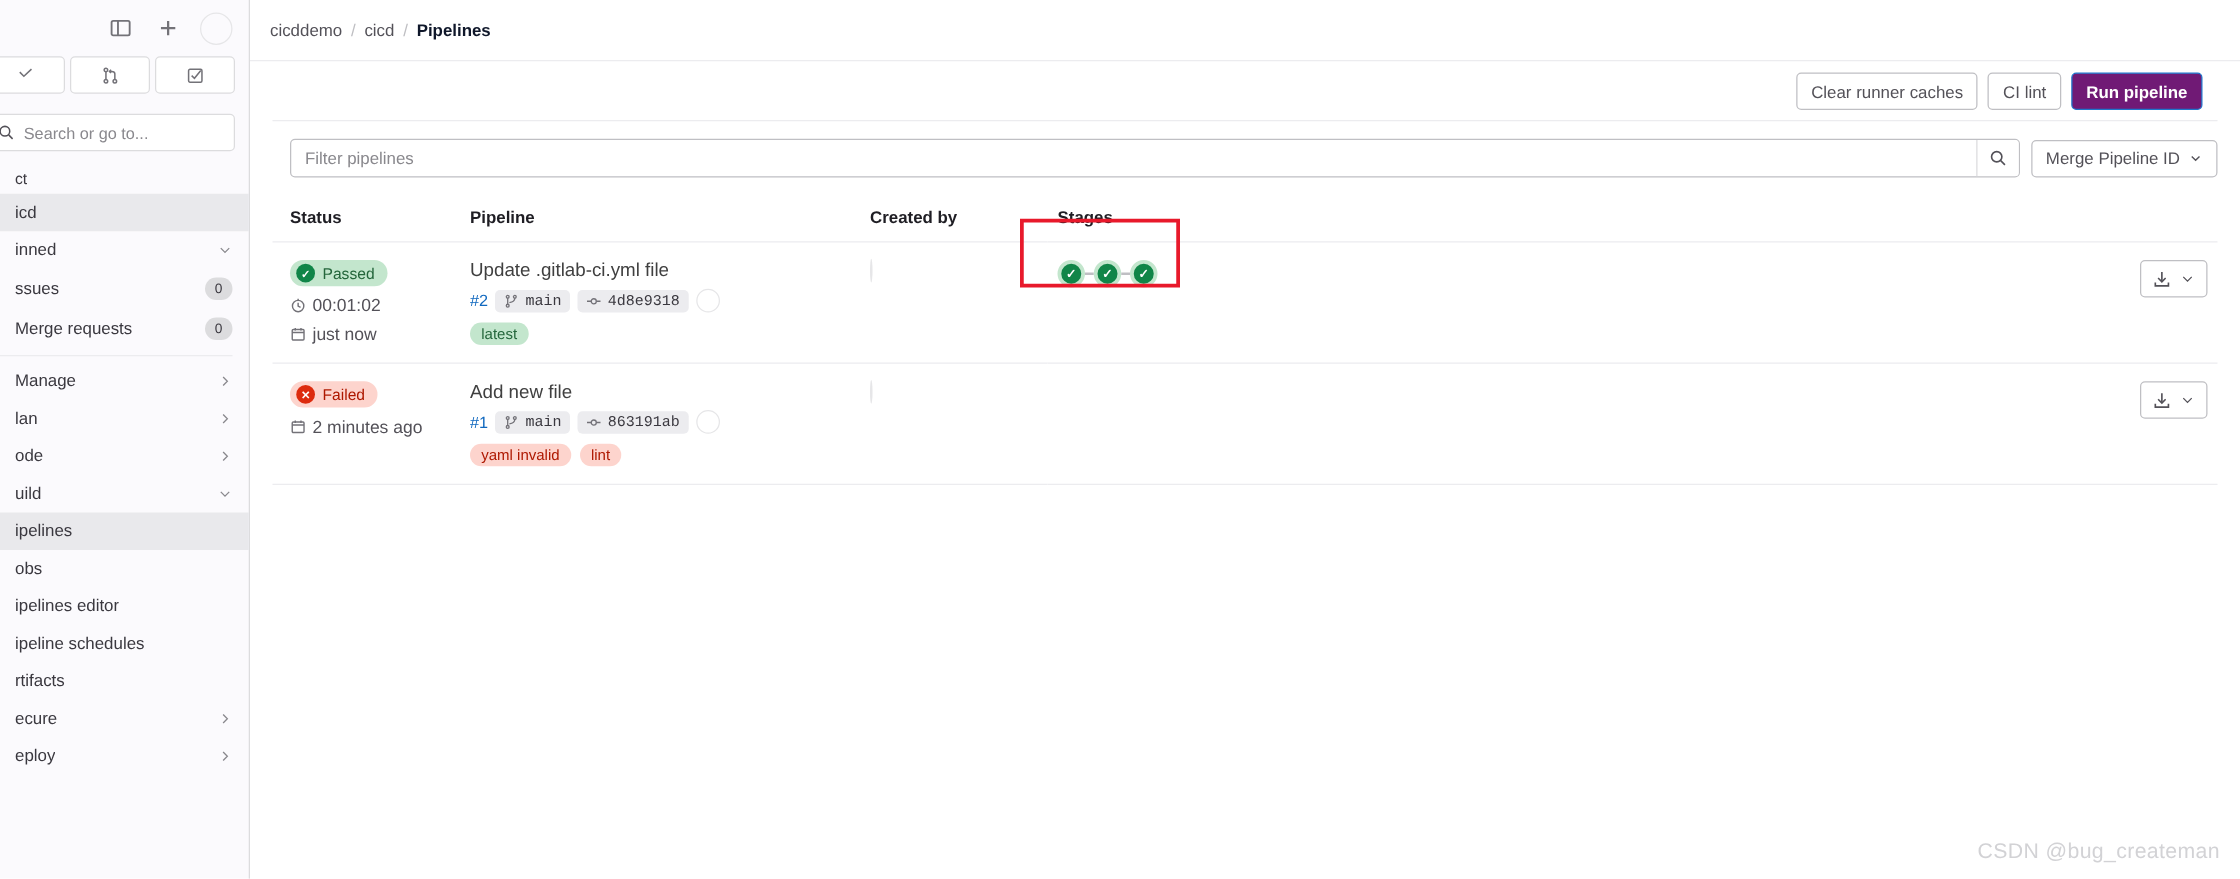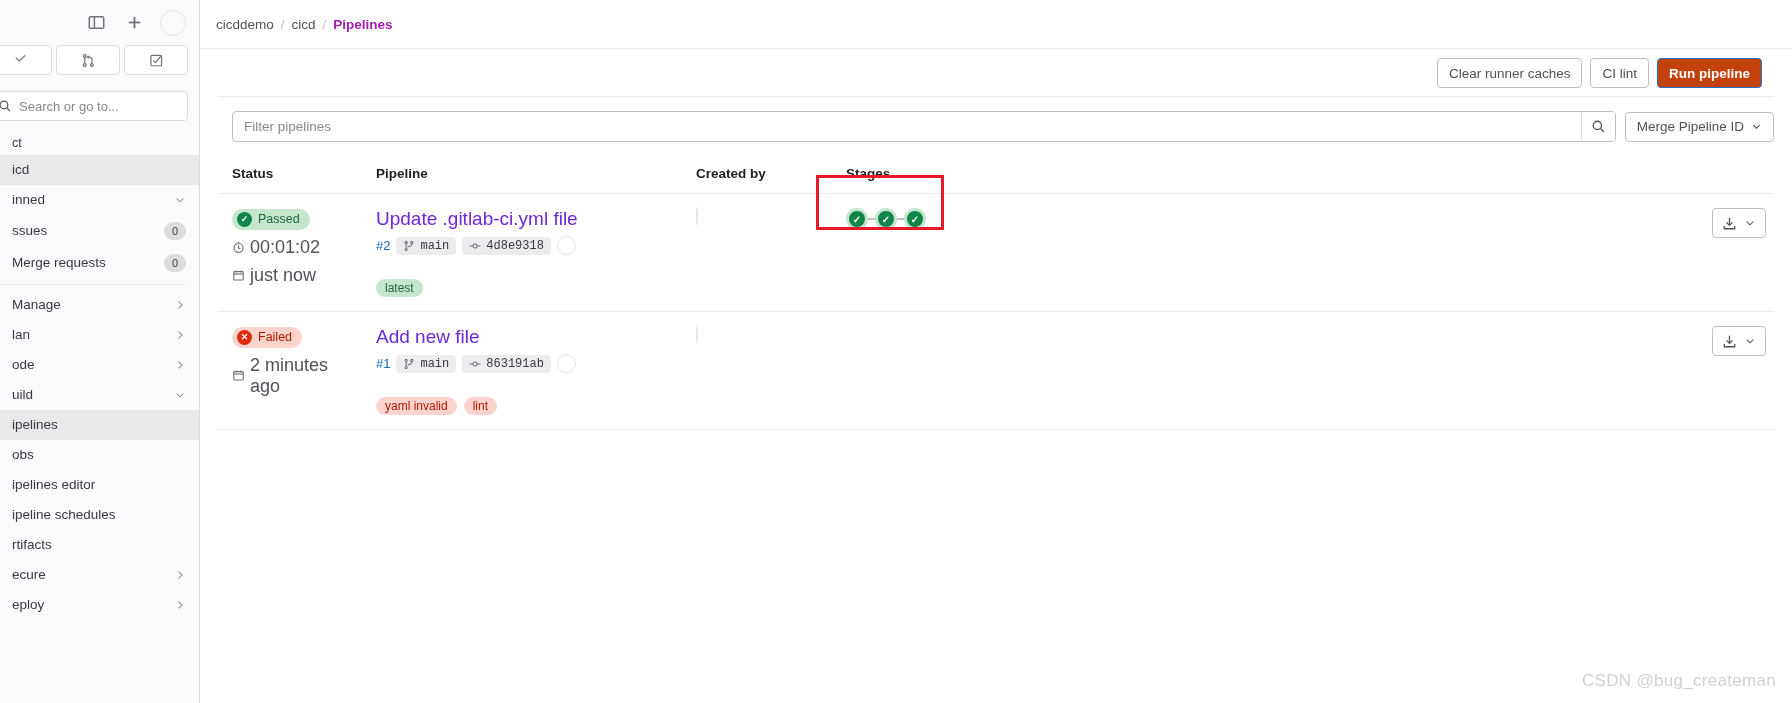--- a/index.html
+++ b/index.html
@@ -69,21 +69,21 @@
   
   .main { flex: 1; height: 699px; background: #fff; position: relative; overflow: hidden; }
 
   .breadcrumb-bar {
     height: 49px; display: flex; align-items: center;
     padding-left: 16px; border-bottom: 1px solid #ececef;
     font-size: 13.5px;
   }
   .bc-link { color: #535158; }
   .bc-sep { color: #bfbfc3; margin: 0 7px; }
-  .bc-current { color: #a21caf; font-weight: bold; }
+  .bc-current { color: #0f172a; font-weight: bold; }
 
   .content { padding: 0 18px; }
 
   .tabbar {
     height: 48px; display: flex; align-items: center;
     border-bottom: 1px solid #ececef; position: relative;
     padding-left: 155px;
   }
   .tab {
     display: flex; align-items: center; gap: 8px;
@@ -104,21 +104,21 @@
     position: absolute; right: 12px; top: 0; height: 48px;
     display: flex; align-items: center; gap: 8px;
   }
   .btn {
     height: 30px; padding: 0 11px; border: 1px solid #bfbfc3;
     border-radius: 4px; background: #fff; color: #535158;
     font-size: 13.5px; font-family: inherit; display: flex;
     align-items: center; cursor: pointer; white-space: nowrap;
   }
   .btn-primary {
-    background: #c2410c; border-color: #1f75cb; color: #fff; font-weight: bold;
+    background: #701a75; border-color: #1f75cb; color: #fff; font-weight: bold;
   }
 
   .filterbar {
     display: flex; align-items: center; gap: 9px;
     padding: 14px 0 14px 14px;
   }
   .filter-input-wrap {
     flex: 1; height: 31px; display: flex;
     border: 1px solid #bfbfc3; border-radius: 4px; overflow: hidden; background: #fff;
   }
@@ -157,42 +157,42 @@
   .sb-dot {
     width: 15px; height: 15px; border-radius: 50%;
     display: flex; align-items: center; justify-content: center;
     color: #fff; font-size: 9px; font-weight: bold; flex: 0 0 15px;
   }
   .sb-dot.ok { background: #108548; }
   .sb-dot.err { background: #dd2b0e; }
 
   .meta-line {
     display: flex; align-items: center; gap: 5px;
-    font-size: 18px; color: #535158; margin-top: 7px;
+    font-size: 14px; color: #535158; margin-top: 7px;
   }
   .meta-line .mi { color: #737278; display: flex; align-items: center; }
 
   .pipe-title {
-    font-size: 19px; color: #6d28d9; display: block;
+    font-size: 15px; color: #404040; display: block;
     text-decoration: none; margin-bottom: 6px; cursor: pointer;
   }
   .pipe-refrow { display: flex; align-items: center; gap: 6px; flex-wrap: wrap; }
   .pipe-id { font-size: 13px; color: #1068bf; }
   .chip {
     display: inline-flex; align-items: center; gap: 5px;
     background: #ececef; color: #3a383f; border-radius: 4px;
     padding: 2px 7px; font-size: 12px;
     font-family: "Liberation Mono", monospace;
   }
   .chip .ci { color: #737278; display: flex; align-items: center; }
   .user-circle {
     width: 19px; height: 19px; border-radius: 50%;
     border: 1px solid #e6e6e8; background: #fff; display: inline-block;
   }
-  .tag-row { margin-top: 24px; display: flex; gap: 7px; flex-wrap: wrap; }
+  .tag-row { margin-top: 8px; display: flex; gap: 7px; flex-wrap: wrap; }
   .tag {
     border-radius: 11px; padding: 2px 9px; font-size: 12px;
   }
   .tag.green { background: #c3e6cd; color: #24663b; }
   .tag.red { background: #fdd4cd; color: #ae1800; }
 
   .created-avatar {
     width: 28px; height: 28px; border-radius: 50%;
     border: 1px solid #e6e6e8; background: #fdfdfd;
   }

